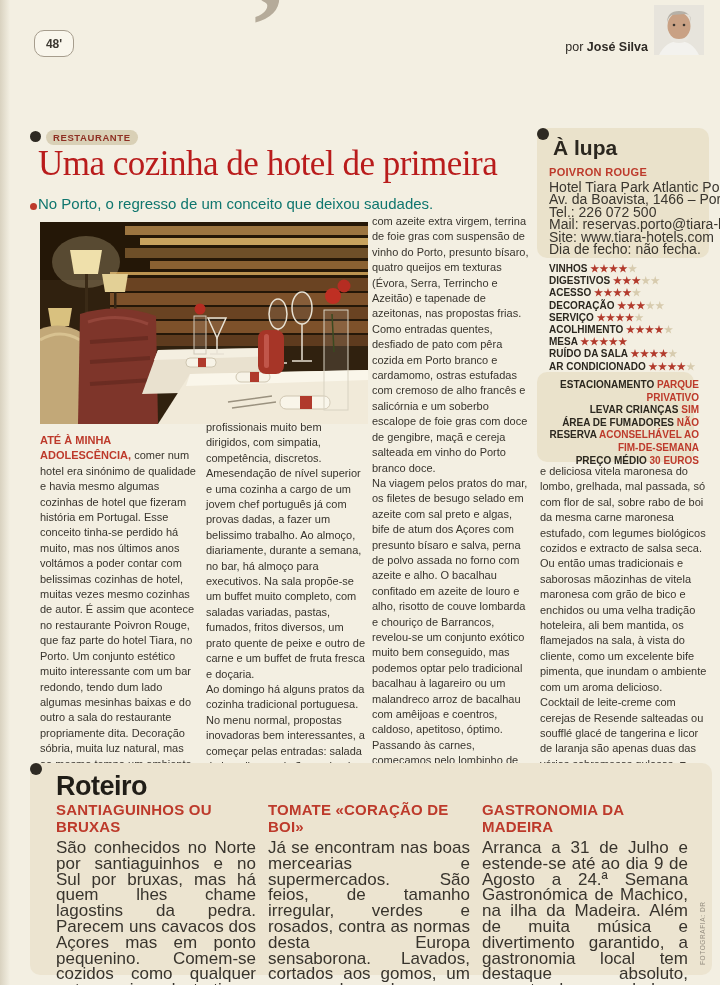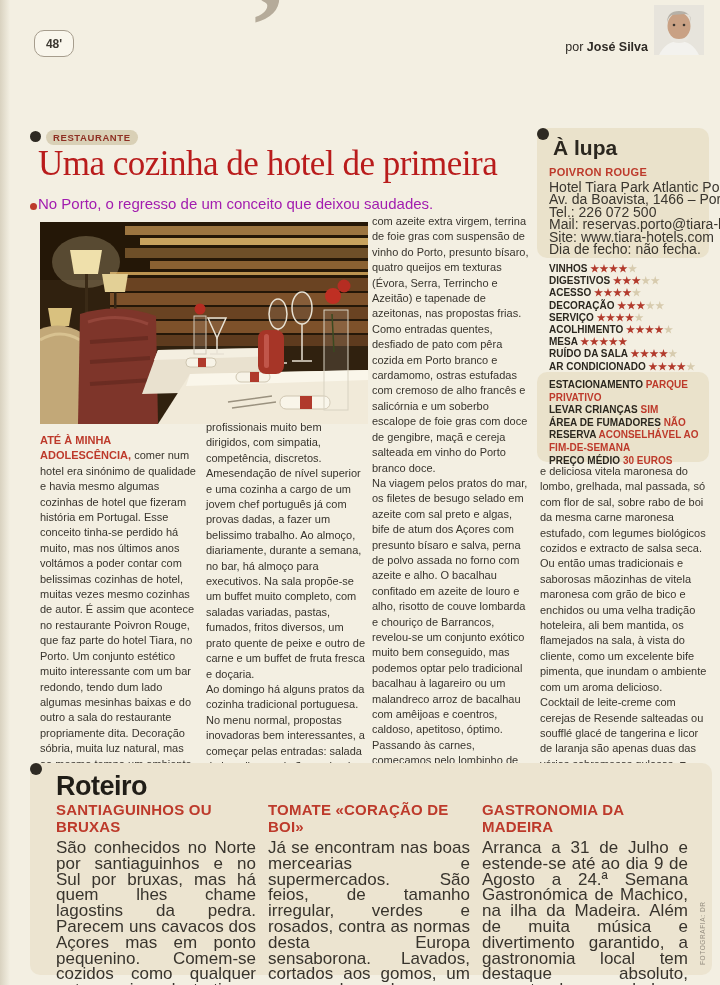--- a/index.html
+++ b/index.html
@@ -19,21 +19,21 @@
   .byline b{font-weight:bold;}
   .avatar{left:654px;top:5px;width:50px;height:50px;}
 
   
   .kicker-sq{left:30px;top:131px;width:11px;height:11px;background:#2e2a23;}
   .kicker{left:46px;top:130px;background:#d9d0b6;color:#8e2f23;font-size:9.5px;font-weight:bold;
           letter-spacing:0.6px;padding:2px 7px;}
   .headline{left:38px;top:144px;width:505px;font-family:"Liberation Serif",serif;
             font-size:35px;color:#b91c1c;letter-spacing:-0.5px;}
   .sub-sq{left:30px;top:203px;width:7px;height:7px;background:#bd3a2b;}
-  .subtitle{left:38px;top:195px;width:480px;font-size:15px;color:#a21caf;}
+  .subtitle{left:38px;top:195px;width:480px;font-size:15px;color:#0f766e;}
 
   .photo{left:40px;top:222px;width:328px;height:202px;}
 
   
   .col{font-size:11px;line-height:15.4px;color:#38342d;text-align:left;}
   .col p{margin:0;}
   .col1{left:40px;top:433px;width:158px;}
   .col2{left:206px;top:420px;width:160px;}
   .col3{left:372px;top:214px;width:160px;}
   .col4{left:540px;top:464px;width:168px;}
@@ -45,22 +45,22 @@
   .lupa-title{left:553px;top:136px;font-size:21px;font-weight:bold;color:#2b271f;}
   .lupa-name{left:549px;top:166px;font-size:11px;font-weight:bold;color:#bd3a2b;letter-spacing:0.3px;}
   .lupa-lines{left:549px;top:181px;width:158px;font-size:14px;line-height:12.4px;color:#3a362f;}
   .lupa-lines div{white-space:nowrap;}
 
   .ratings{left:549px;top:263px;width:162px;}
   .rating-row{line-height:12.2px;font-size:10px;font-weight:bold;color:#2b271f;white-space:nowrap;}
   .stars-f{color:#b23a2c;letter-spacing:0.5px;}
   .stars-e{color:#d7cbae;letter-spacing:0.5px;}
 
-  .lupa-box2{left:537px;top:372px;width:172px;height:90px;background:#eae2cb;
-             padding:7px 0 0 12px;box-sizing:border-box;}
+  .lupa-box2{left:537px;top:372px;width:157px;height:90px;background:#eae2cb;
+             padding:7px 0 0 12px;box-sizing:border-box;text-align:right;}
   .info-row{font-size:10px;font-weight:bold;line-height:12.6px;color:#2b271f;width:150px;}
   .info-row .val{color:#bd3a2b;}
 
   
   .roteiro-box{left:30px;top:763px;width:682px;height:212px;background:#ece4d0;}
   .roteiro-sq{left:30px;top:763px;width:12px;height:12px;background:#2e2a23;z-index:2;}
   .roteiro-title{left:56px;top:771px;font-size:27px;font-weight:bold;color:#201d17;letter-spacing:-0.5px;}
   .rot-col{top:801px;}
   .rot-a{left:56px;width:200px;}
   .rot-b{left:268px;width:202px;}

